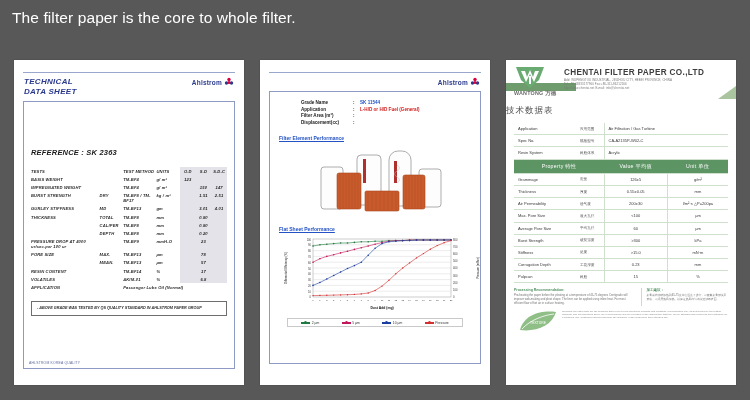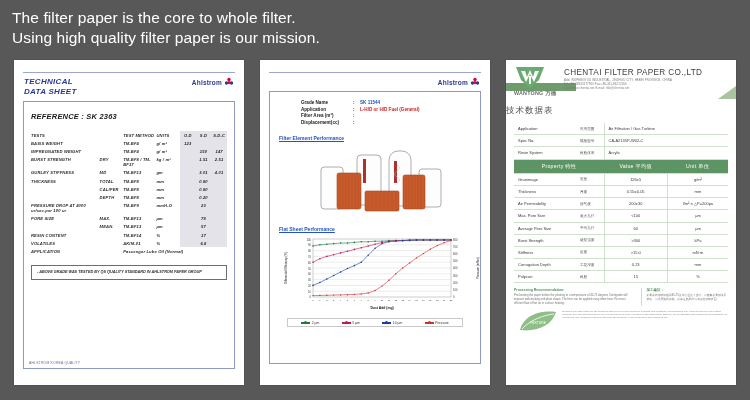--- a/index.html
+++ b/index.html
@@ -36,21 +36,21 @@
   .p1 .rule { height:1px; background:#9aa6cc; margin: 6px 2px 4px 2px; }
   .p1-head { display:flex; justify-content:space-between; align-items:flex-start; padding: 0 3px; }
   .tds-title { color:#2b3a8f; font-weight:bold; font-style:italic; font-size:8px; line-height:9.5px; letter-spacing:.3px; }
   .ahl { display:flex; align-items:center; gap:2px; }
   .ahl-word { color:#2b3a8f; font-size:6.5px; font-weight:600; letter-spacing:.2px; }
   .ahl-mark { width:10px; height:10px; position:relative; }
   .p1-body {
     margin: 5px 2px 0 2px; border:1px solid #8e9ac4; height: 268px;
     padding: 10px 7px 4px 7px; position:relative;
   }
-  .ref { font-style:italic; font-weight:bold; font-size:7.5px; color:#1a1a1a; letter-spacing:.2px; margin-bottom:10px; }
+  .ref { font-style:italic; font-weight:bold; font-size:7.5px; color:#1a1a1a; letter-spacing:.2px; margin-bottom:10px;margin-top:36px; }
   table.t1 { width:100%; border-collapse:collapse; font-size:4.1px; font-style:italic; font-weight:bold; color:#2a2a2a; }
   table.t1 td, table.t1 th { padding:1.6px 0; text-align:left; font-weight:bold; letter-spacing:.15px; vertical-align:top; }
   table.t1 .c-test   { width: 35%; }
   table.t1 .c-sub    { width: 12%; }
   table.t1 .c-meth   { width: 17%; }
   table.t1 .c-unit   { width: 12%; }
   table.t1 .c-v      { width: 8%; text-align:center; }
   .shade { background:#e3e3e9; }
   .t1-head td { font-size:4.1px; }
   .note-box { margin-top:9px; border:1px solid #6e6e6e; padding:4px 5px; font-size:3.8px;
@@ -77,21 +77,21 @@
   .lg .sw i { position:absolute; left:3px; top:-1px; width:3px; height:3px; border-radius:50%; display:block; }
 
   
   .p3 { padding: 0; }
   .p3-top { position:relative; height:44px; }
   .greenbar { position:absolute; left:0; top:23px; width:70px; height:8px; background:#6f9c6c; }
   .greenbar2 { position:absolute; right:0; top:26px; width:0; height:0;
                border-left:18px solid transparent; border-bottom:13px solid #a9c49f; }
   .logo3 { position:absolute; left:6px; top:4px; width:36px; height:26px; }
   .wantong { position:absolute; left:8px; top:30px; font-size:5.4px; font-weight:bold; color:#6b6b6b; letter-spacing:.2px; }
-  .co-name { position:absolute; left:58px; top:8px; font-size:8.2px; font-weight:normal; color:#3d3d3d; letter-spacing:.35px; }
+  .co-name { position:absolute; left:58px; top:8px; font-size:8.2px; font-weight:bold; color:#3d3d3d; letter-spacing:.35px; }
   .co-addr { position:absolute; left:58px; top:18px; font-size:2.9px; color:#7a7a7a; line-height:4.1px; letter-spacing:.1px; }
   .tds3 { text-align:center; margin-top:4px; font-size:10.5px; letter-spacing:.3px; }
   .tds3 .g { color:#4f8f5e; }
   .tds3 .d { color:#6b6b6b; }
   .tds3cn { text-align:left; font-size:8.5px; color:#4f4f4f; margin:1px 0 6px 0; letter-spacing:1px; }
   table.t3 { width:214px; margin:0 auto; border-collapse:collapse; font-size:4px; color:#3a3a3a; }
   table.t3 td { border-bottom:1px solid #cfe0cc; padding:3.1px 4px; vertical-align:middle; }
   table.t3 .lbl { width:62px; }
   table.t3 .cn  { width:28px; font-size:3.6px; color:#555; }
   table.t3 .val { border-left:1px solid #cfe0cc; }
@@ -109,21 +109,20 @@
 
   svg { display:block; }
 </style>
 </head>
 <body>
 
 <div id="root">
 
   <div class="headline">
     <div>The filter paper is the core to whole filter.</div>
-    <div>Using high quality filter paper is our mission.</div>
   </div>
 
   <div class="panels">
 
     <div class="panel p1">
       <div class="rule"></div>
       <div class="p1-head">
         <div class="tds-title">
           <div>TECHNICAL</div>
           <div>DATA SHEET</div>

